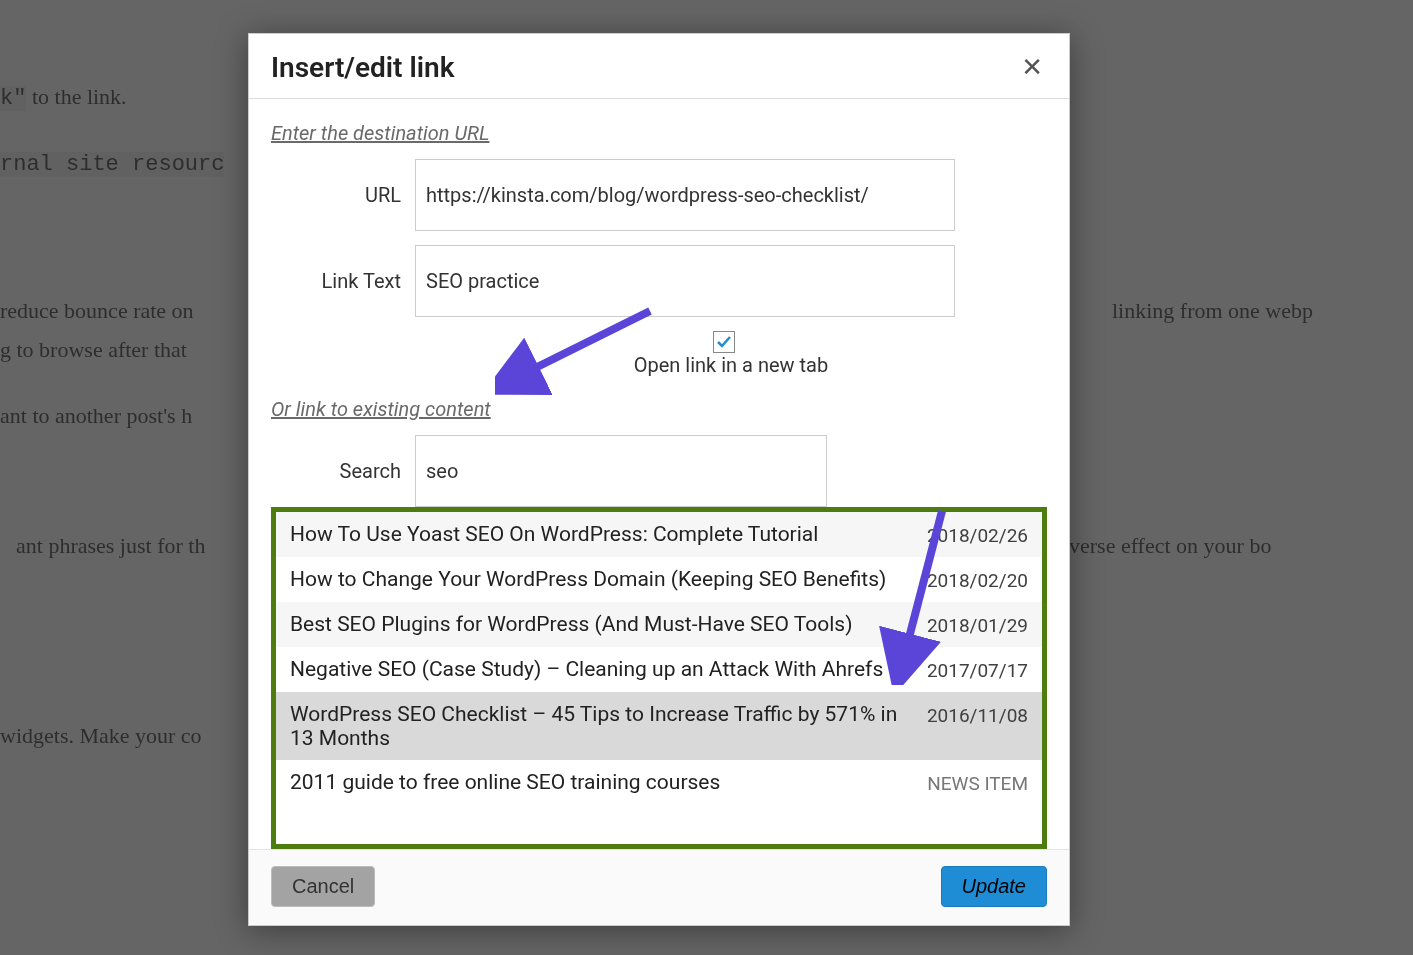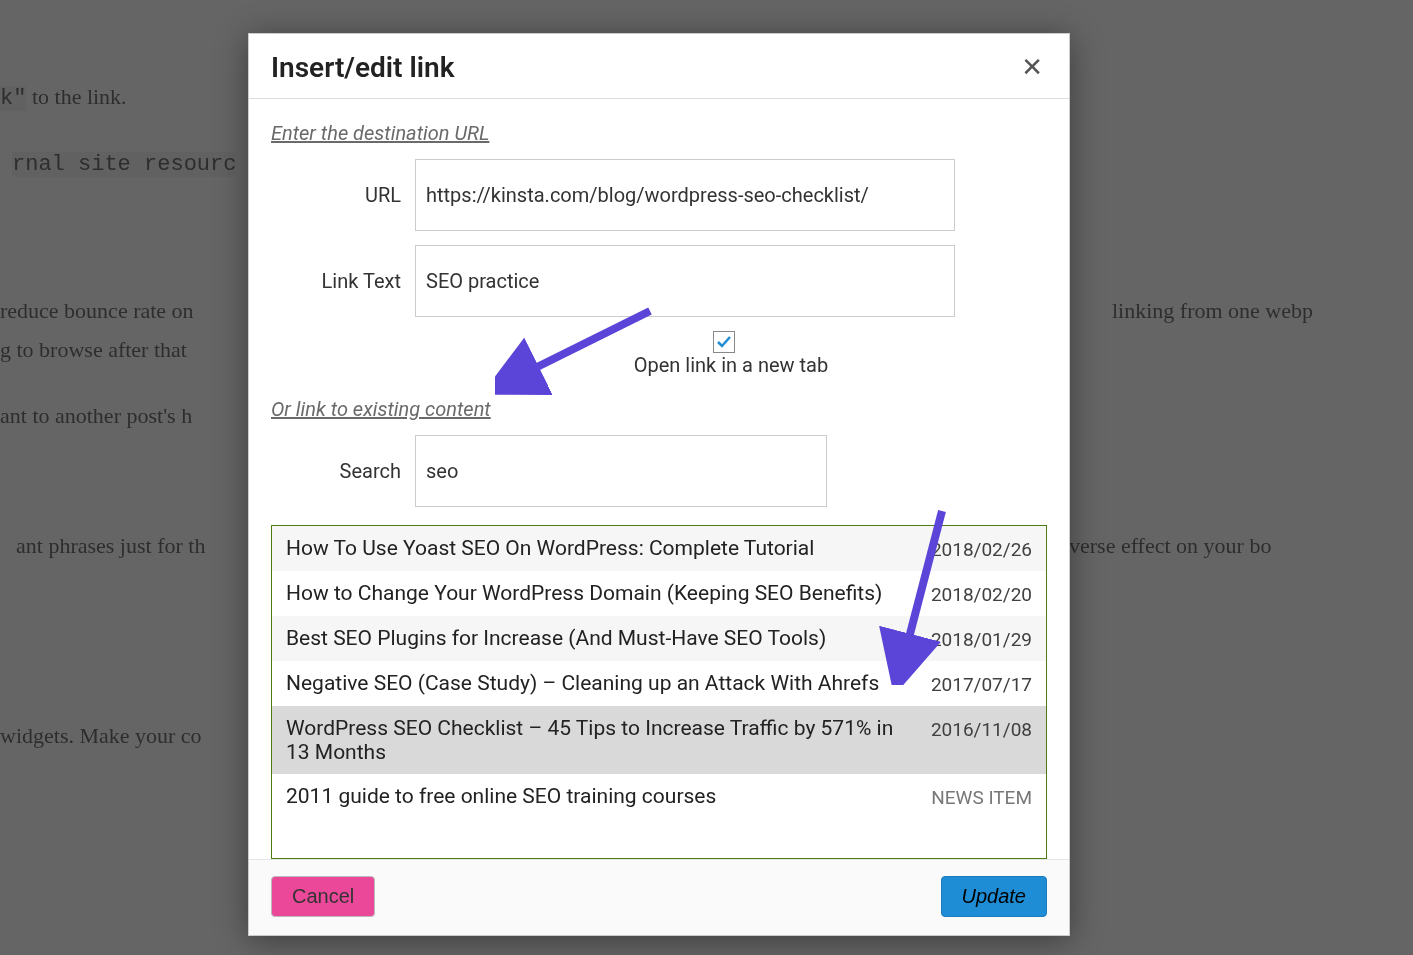--- a/index.html
+++ b/index.html
@@ -123,22 +123,21 @@
     background: #fff;
     margin-right: 14px;
     display: inline-flex;
     align-items: center;
     justify-content: center;
   }
   .chk svg { display: block; }
 
   
   .results {
-    margin-top: 18px;
-    border: 1px solid #4d7c0f;
+    border: 5px solid #4d7c0f;
     height: 332px;
     overflow-y: scroll;
   }
   .result-item {
     display: flex;
     justify-content: space-between;
     align-items: flex-start;
     padding: 10px 14px;
     font-size: 21px;
     color: #222;
@@ -159,21 +158,21 @@
     background: #fafafa;
     border-top: 1px solid #e5e5e5;
     margin-top: 0;
   }
   .btn {
     font-size: 20px;
     padding: 8px 20px;
     border-radius: 4px;
     cursor: pointer;
     border: 1px solid #bbb;
-    background: #ec4899;
+    background: #a3a3a3;
     color: #333;
   }
   .btn-primary {
     background: #1f8dd6;
     border: 1px solid #1a7bbd;
     color: #000000;
     font-style: italic;
   }
 
   
@@ -182,21 +181,21 @@
     pointer-events: none;
   }
 </style>
 </head>
 <body>
 
 <div class="bg">
   <div class="line" style="left:0; top:78px;">
     <span class="code">k"</span><span> to the link.</span>
   </div>
-  <div class="line" style="left:12px; top:144px;">
+  <div class="line" style="left:0; top:144px;">
     <span class="code">rnal site resourc</span>
   </div>
   <div class="line" style="left:0; top:292px;">reduce bounce rate on</div>
   <div class="line" style="left:1069px; top:292px;padding-left:43px;">linking from one webp</div>
   <div class="line" style="left:0; top:331px;">g to browse after that</div>
   <div class="line" style="left:0; top:397px;">ant to another post's h</div>
   <div class="line" style="left:16px; top:527px;">ant phrases just for th</div>
   <div class="line" style="left:1069px; top:527px;">verse effect on your bo</div>
   <div class="line" style="left:0; top:717px;">widgets. Make your co</div>
 </div>
@@ -241,21 +240,21 @@
     <div class="results" id="results">
         <div class="result-item alt">
           <div class="title">How To Use Yoast SEO On WordPress: Complete Tutorial</div>
           <div class="meta">2018/02/26</div>
         </div>
         <div class="result-item">
           <div class="title">How to Change Your WordPress Domain (Keeping SEO Benefits)</div>
           <div class="meta">2018/02/20</div>
         </div>
         <div class="result-item alt">
-          <div class="title">Best SEO Plugins for Increase (And Must-Have SEO Tools)</div>
+          <div class="title">Best SEO Plugins for WordPress (And Must-Have SEO Tools)</div>
           <div class="meta">2018/01/29</div>
         </div>
         <div class="result-item">
           <div class="title">Negative SEO (Case Study) – Cleaning up an Attack With Ahrefs</div>
           <div class="meta">2017/07/17</div>
         </div>
         <div class="result-item sel">
           <div class="title">WordPress SEO Checklist – 45 Tips to Increase Traffic by 571% in 13 Months</div>
           <div class="meta">2016/11/08</div>
         </div>

